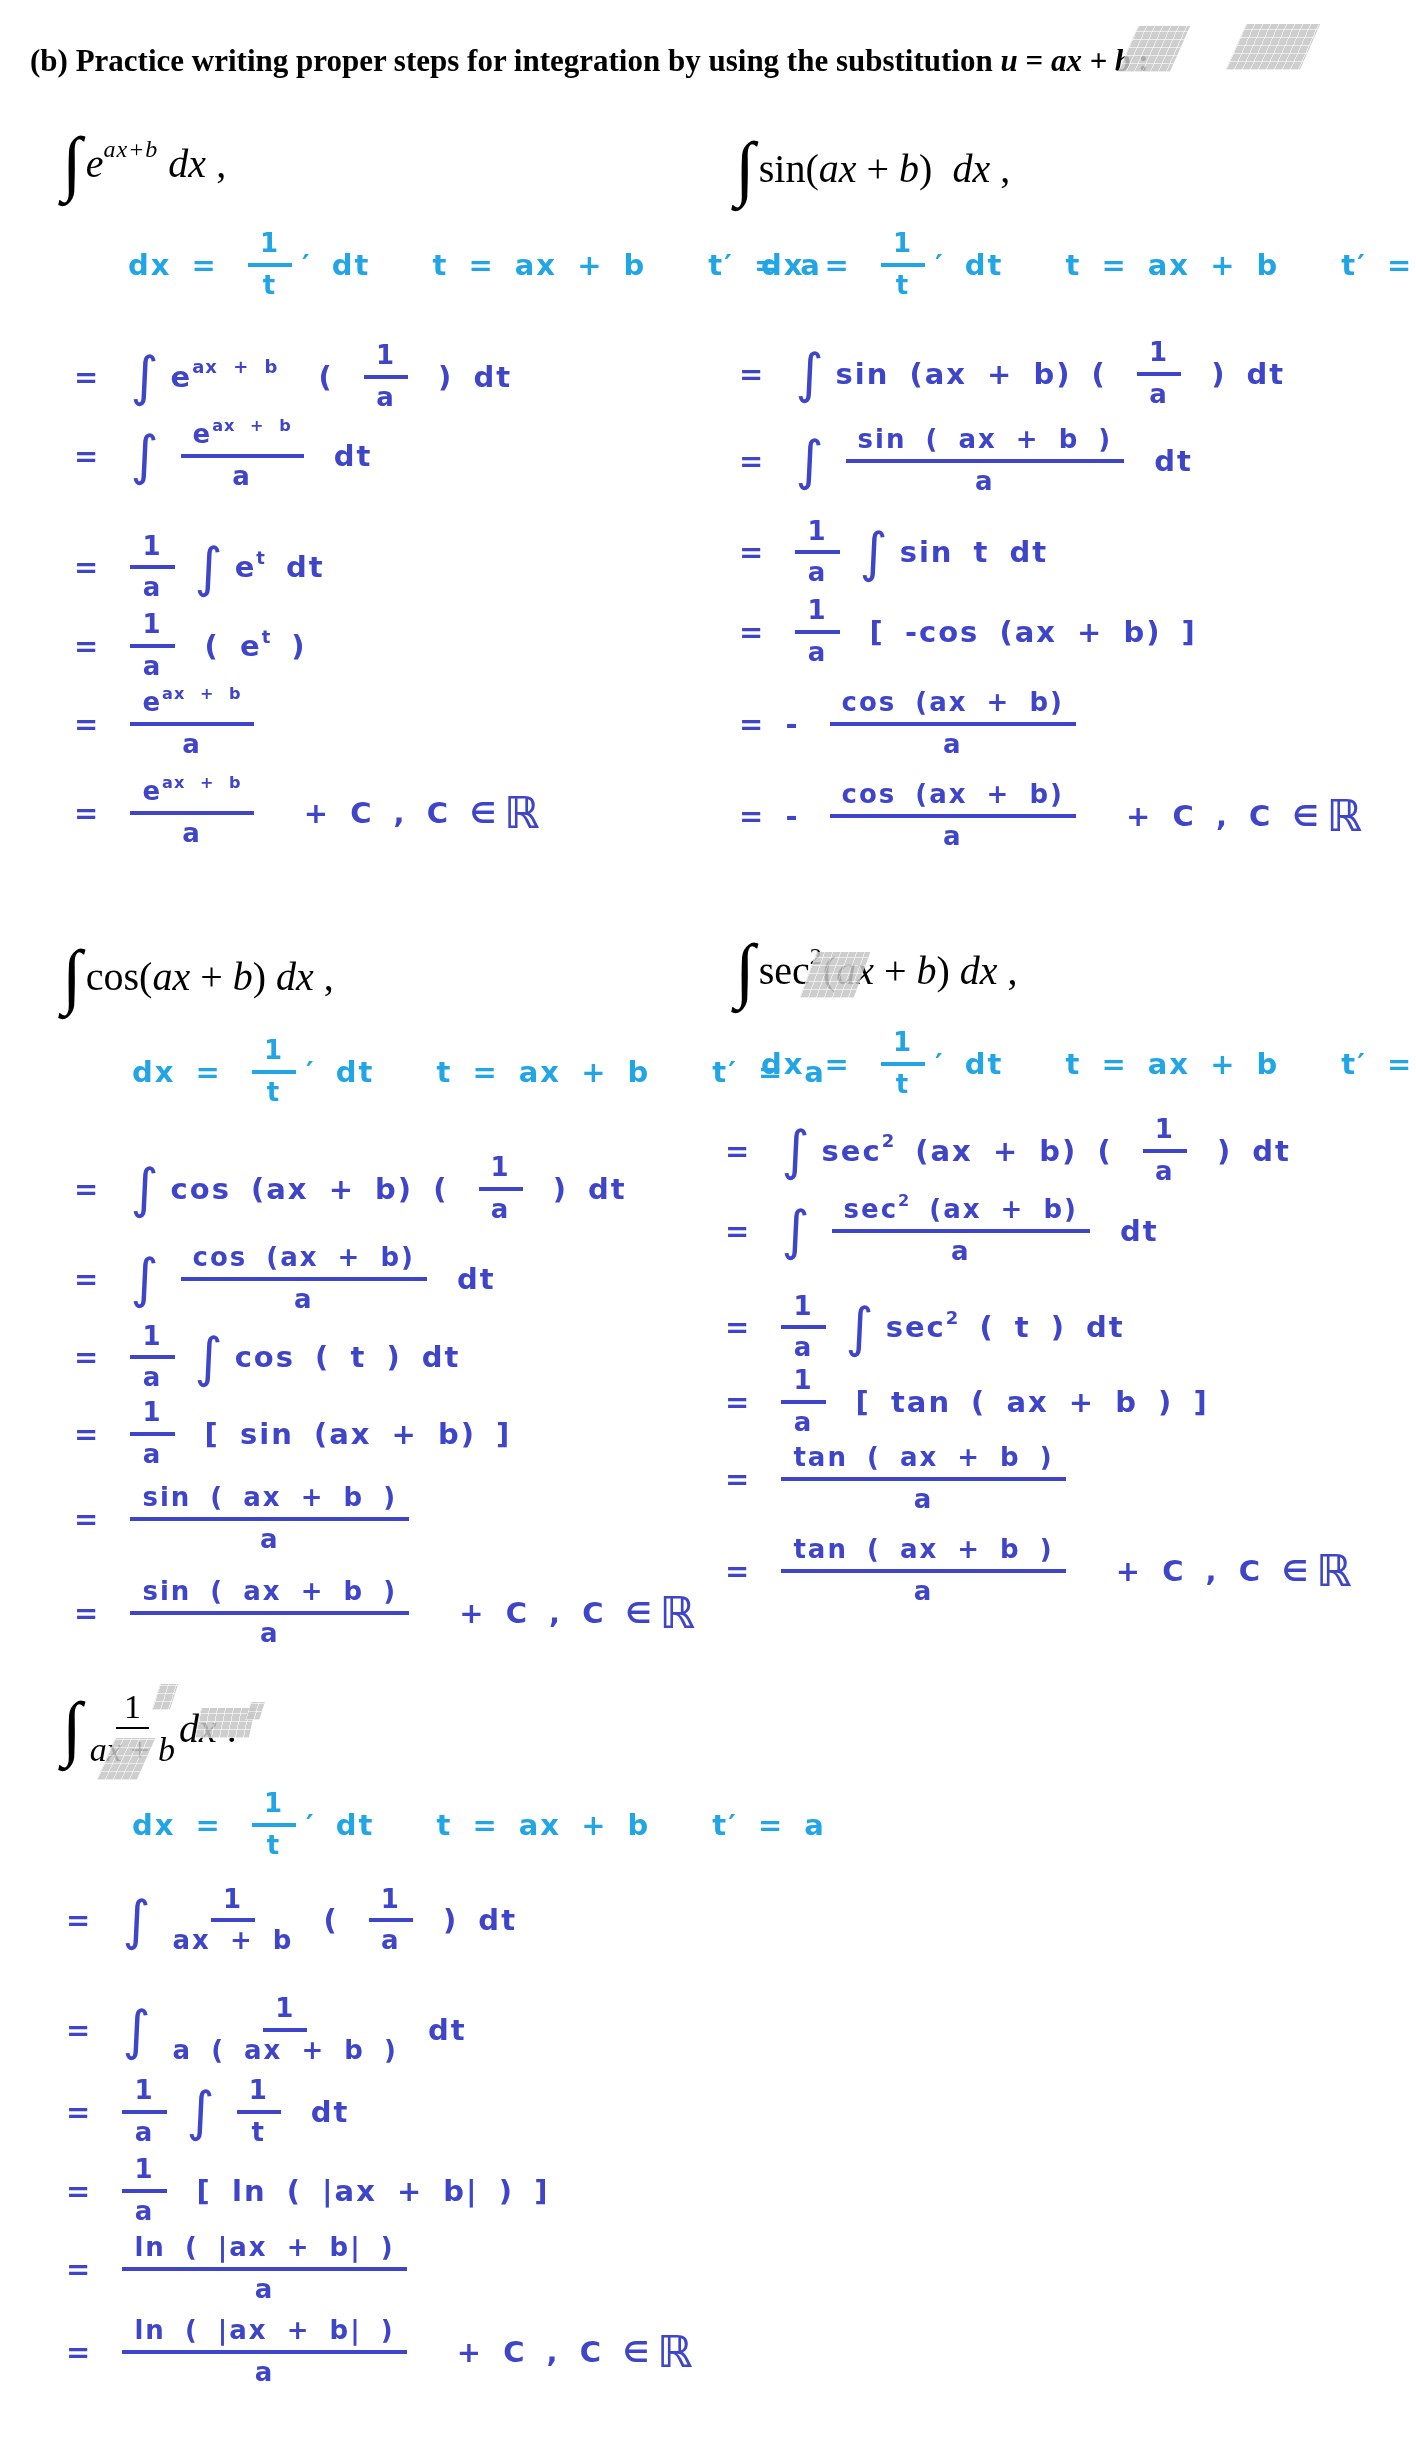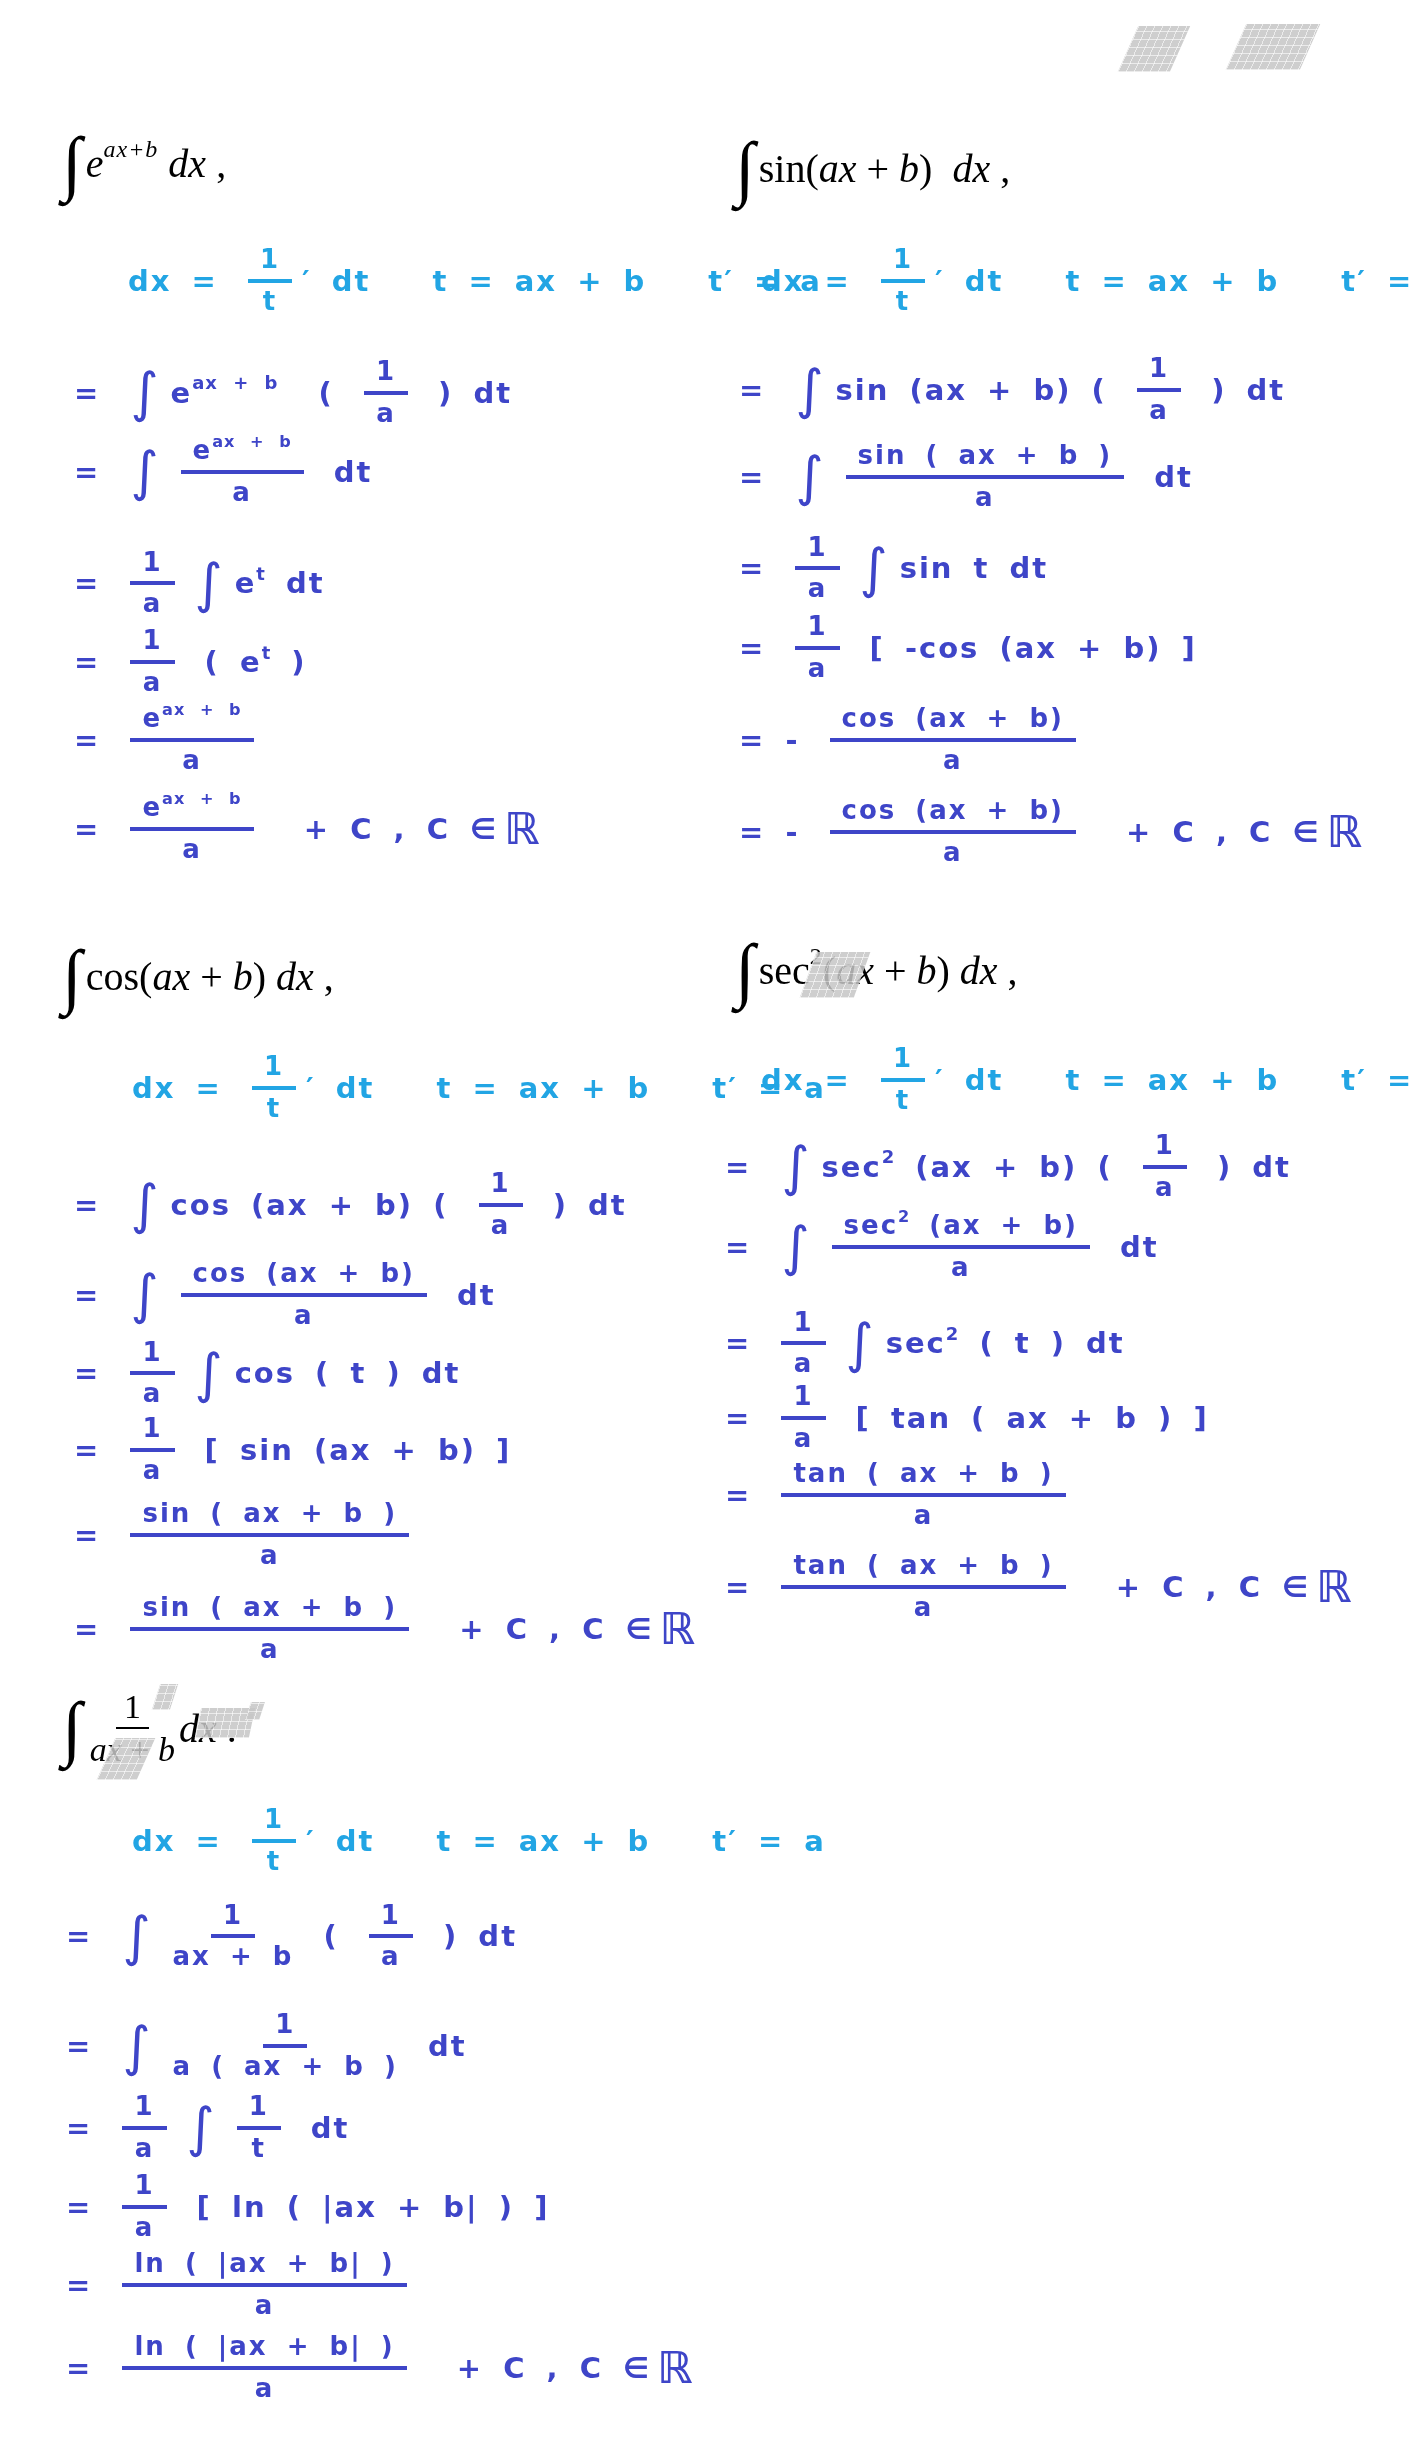--- a/index.html
+++ b/index.html
@@ -34,35 +34,36 @@
   .hint{ font-size:54px; line-height:0.8; margin:0 10px; font-weight:400; }
   .frac{ display:inline-flex; flex-direction:column; align-items:center;
          margin:0 10px; font-size:26px; line-height:1.15; text-align:center;}
   .frac .num{ padding:0 12px 4px; border-bottom:4px solid currentColor;
               display:inline-flex; align-items:center; justify-content:center;}
   .frac .den{ padding-top:4px; display:inline-flex; align-items:center; justify-content:center;}
   .rset{ font-size:44px; font-weight:700; margin-left:6px; line-height:1;}
 
   .block{ position:absolute; }
   .subline{ display:flex; align-items:center; gap:62px; }
-  .subline .grp{ display:flex; align-items:center;margin-top:16px; }
+  .subline .grp{ display:flex; align-items:center; }
   .steps{ display:flex; flex-direction:column; align-items:flex-start; }
 
   
   .smudge{ position:absolute; opacity:0.85; background-color:var(--smudge);
     background-image:
       repeating-linear-gradient(90deg, rgba(255,255,255,.6) 0 1px, transparent 1px 8px),
       repeating-linear-gradient(0deg,  rgba(255,255,255,.6) 0 1px, transparent 1px 8px);
   }
 </style>
 </head>
 <body>
 
 <div class="page" id="page">
 
+  <h1 id="title"><span class="t">(b) Practice writing proper steps for integration by using the substitution </span><span class="t it">u</span><span class="t"> = </span><span class="t it">ax</span><span class="t"> + </span><span class="t it">b</span><span class="t"> :</span></h1>
 
   <section class="block" style="left:62px; top:135px; width:630px">
     <div class="problem">
         <span class="pint">∫</span>
         <span class="t it">e</span>
         <span class="sup it">ax+b</span>
         <span class="t it"> dx</span>
         <span class="t"> ,</span>
       </div>
     <div class="subline hand cyan" style="margin-top:38px; margin-left:66px">

